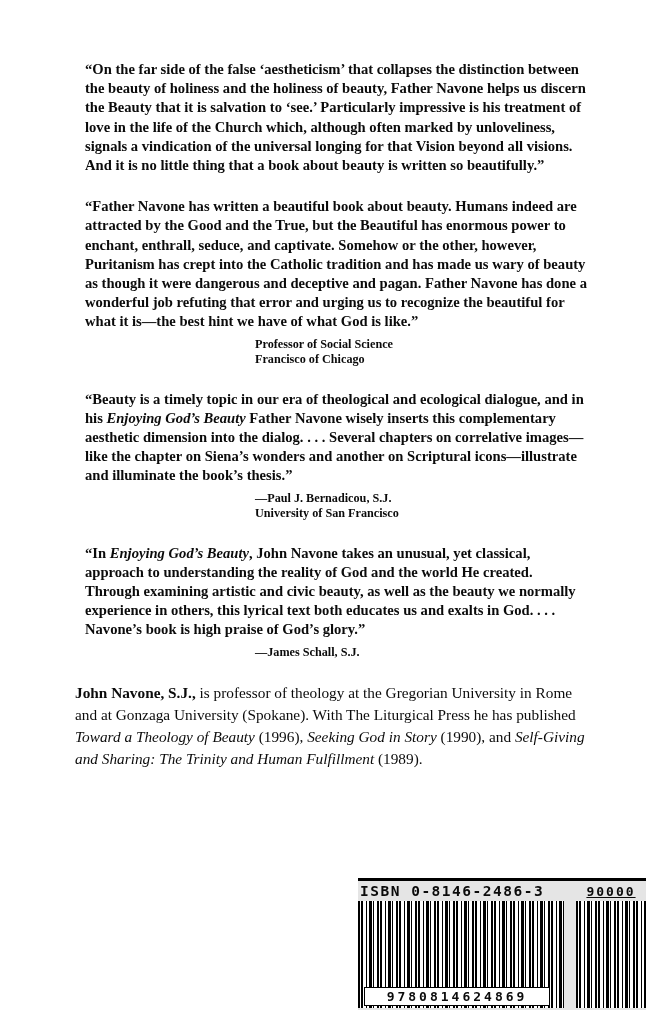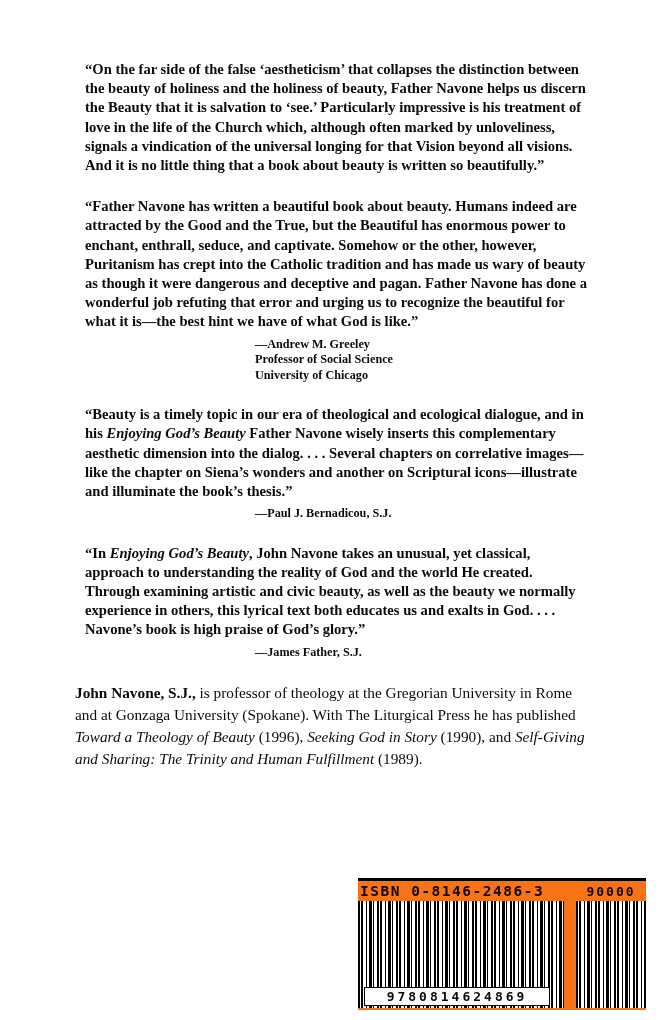--- a/index.html
+++ b/index.html
@@ -41,21 +41,21 @@
   .b { font-weight: bold; }
 
   
   .barcode {
     position: absolute;
     left: 358px;
     top: 878px;
     width: 288px;
     height: 132px;
     border-top: 3px solid #000;
-    background: #f97316;
+    background: #e5e5e5;
     box-sizing: border-box;
   }
   .bc-row { display: flex; height: 127px; }
   .bc-main {
     position: relative;
     width: 206px;
     display: flex;
     flex-direction: column;
   }
   .bc-isbn {
@@ -88,20 +88,21 @@
     font-size: 13px;
     letter-spacing: 3px;
     text-align: center;
     padding: 1px 0;
   }
   .bc-supp {
     width: 70px;
     margin-left: 12px;
     display: flex;
     flex-direction: column;
+    text-decoration: underline;
   }
   .bc-supp-num {
     font-family: "DejaVu Sans Mono", monospace;
     font-weight: bold;
     font-size: 13px;
     letter-spacing: 2px;
     text-align: center;
     padding: 3px 0 2px 0;
   }
 </style>
@@ -112,37 +113,37 @@
 
   <section class="blurb">
     <p class="blurb-text"><span>“On the far side of the false ‘aestheticism’ that collapses the distinction between the beauty of holiness and the holiness of beauty, Father Navone helps us discern the Beauty that it is salvation to ‘see.’ Particularly impressive is his treatment of love in the life of the Church which, although often marked by unloveliness, signals a vindication of the universal longing for that Vision beyond all visions. And it is no little thing that a book about beauty is written so beautifully.”</span></p>
     <div class="attr">
     </div>
   </section>
 
   <section class="blurb">
     <p class="blurb-text"><span>“Father Navone has written a beautiful book about beauty. Humans indeed are attracted by the Good and the True, but the Beautiful has enormous power to enchant, enthrall, seduce, and captivate. Somehow or the other, however, Puritanism has crept into the Catholic tradition and has made us wary of beauty as though it were dangerous and deceptive and pagan. Father Navone has done a wonderful job refuting that error and urging us to recognize the beautiful for what it is—the best hint we have of what God is like.”</span></p>
     <div class="attr">
-      <div class="attr-line"><span>—Andrew M. Greeley</span></div>
       <div class="attr-line"><span>Professor of Social Science</span></div>
-      <div class="attr-line"><span>University of Chicago</span></div>
+      <div class="attr-line"><span>Francisco of Chicago</span></div>
     </div>
   </section>
 
   <section class="blurb">
     <p class="blurb-text"><span>“Beauty is a timely topic in our era of theological and ecological dialogue, and in his </span><span class="i">Enjoying God’s Beauty</span><span> Father Navone wisely inserts this complementary aesthetic dimension into the dialog. . . . Several chapters on correlative images—like the chapter on Siena’s wonders and another on Scriptural icons—illustrate and illuminate the book’s thesis.”</span></p>
     <div class="attr">
       <div class="attr-line"><span>—Paul J. Bernadicou, S.J.</span></div>
+      <div class="attr-line"><span>University of San Francisco</span></div>
     </div>
   </section>
 
   <section class="blurb">
     <p class="blurb-text"><span>“In </span><span class="i">Enjoying God’s Beauty</span><span>, John Navone takes an unusual, yet classical, approach to understanding the reality of God and the world He created. Through examining artistic and civic beauty, as well as the beauty we normally experience in others, this lyrical text both educates us and exalts in God. . . . Navone’s book is high praise of God’s glory.”</span></p>
     <div class="attr">
-      <div class="attr-line"><span>—James Father, S.J.</span></div>
+      <div class="attr-line"><span>—James Schall, S.J.</span></div>
     </div>
   </section>
 
   <p class="bio"><span class="b">John Navone, S.J.,</span><span> is professor of theology at the Gregorian University in Rome and at Gonzaga University (Spokane). With The Liturgical Press he has published </span><span class="i">Toward a Theology of Beauty</span><span> (1996), </span><span class="i">Seeking God in Story</span><span> (1990), and </span><span class="i">Self-Giving and Sharing: The Trinity and Human Fulfillment</span><span> (1989).</span></p>
 
 </div>
 
 <div class="barcode">
   <div class="bc-row">
     <div class="bc-main">

